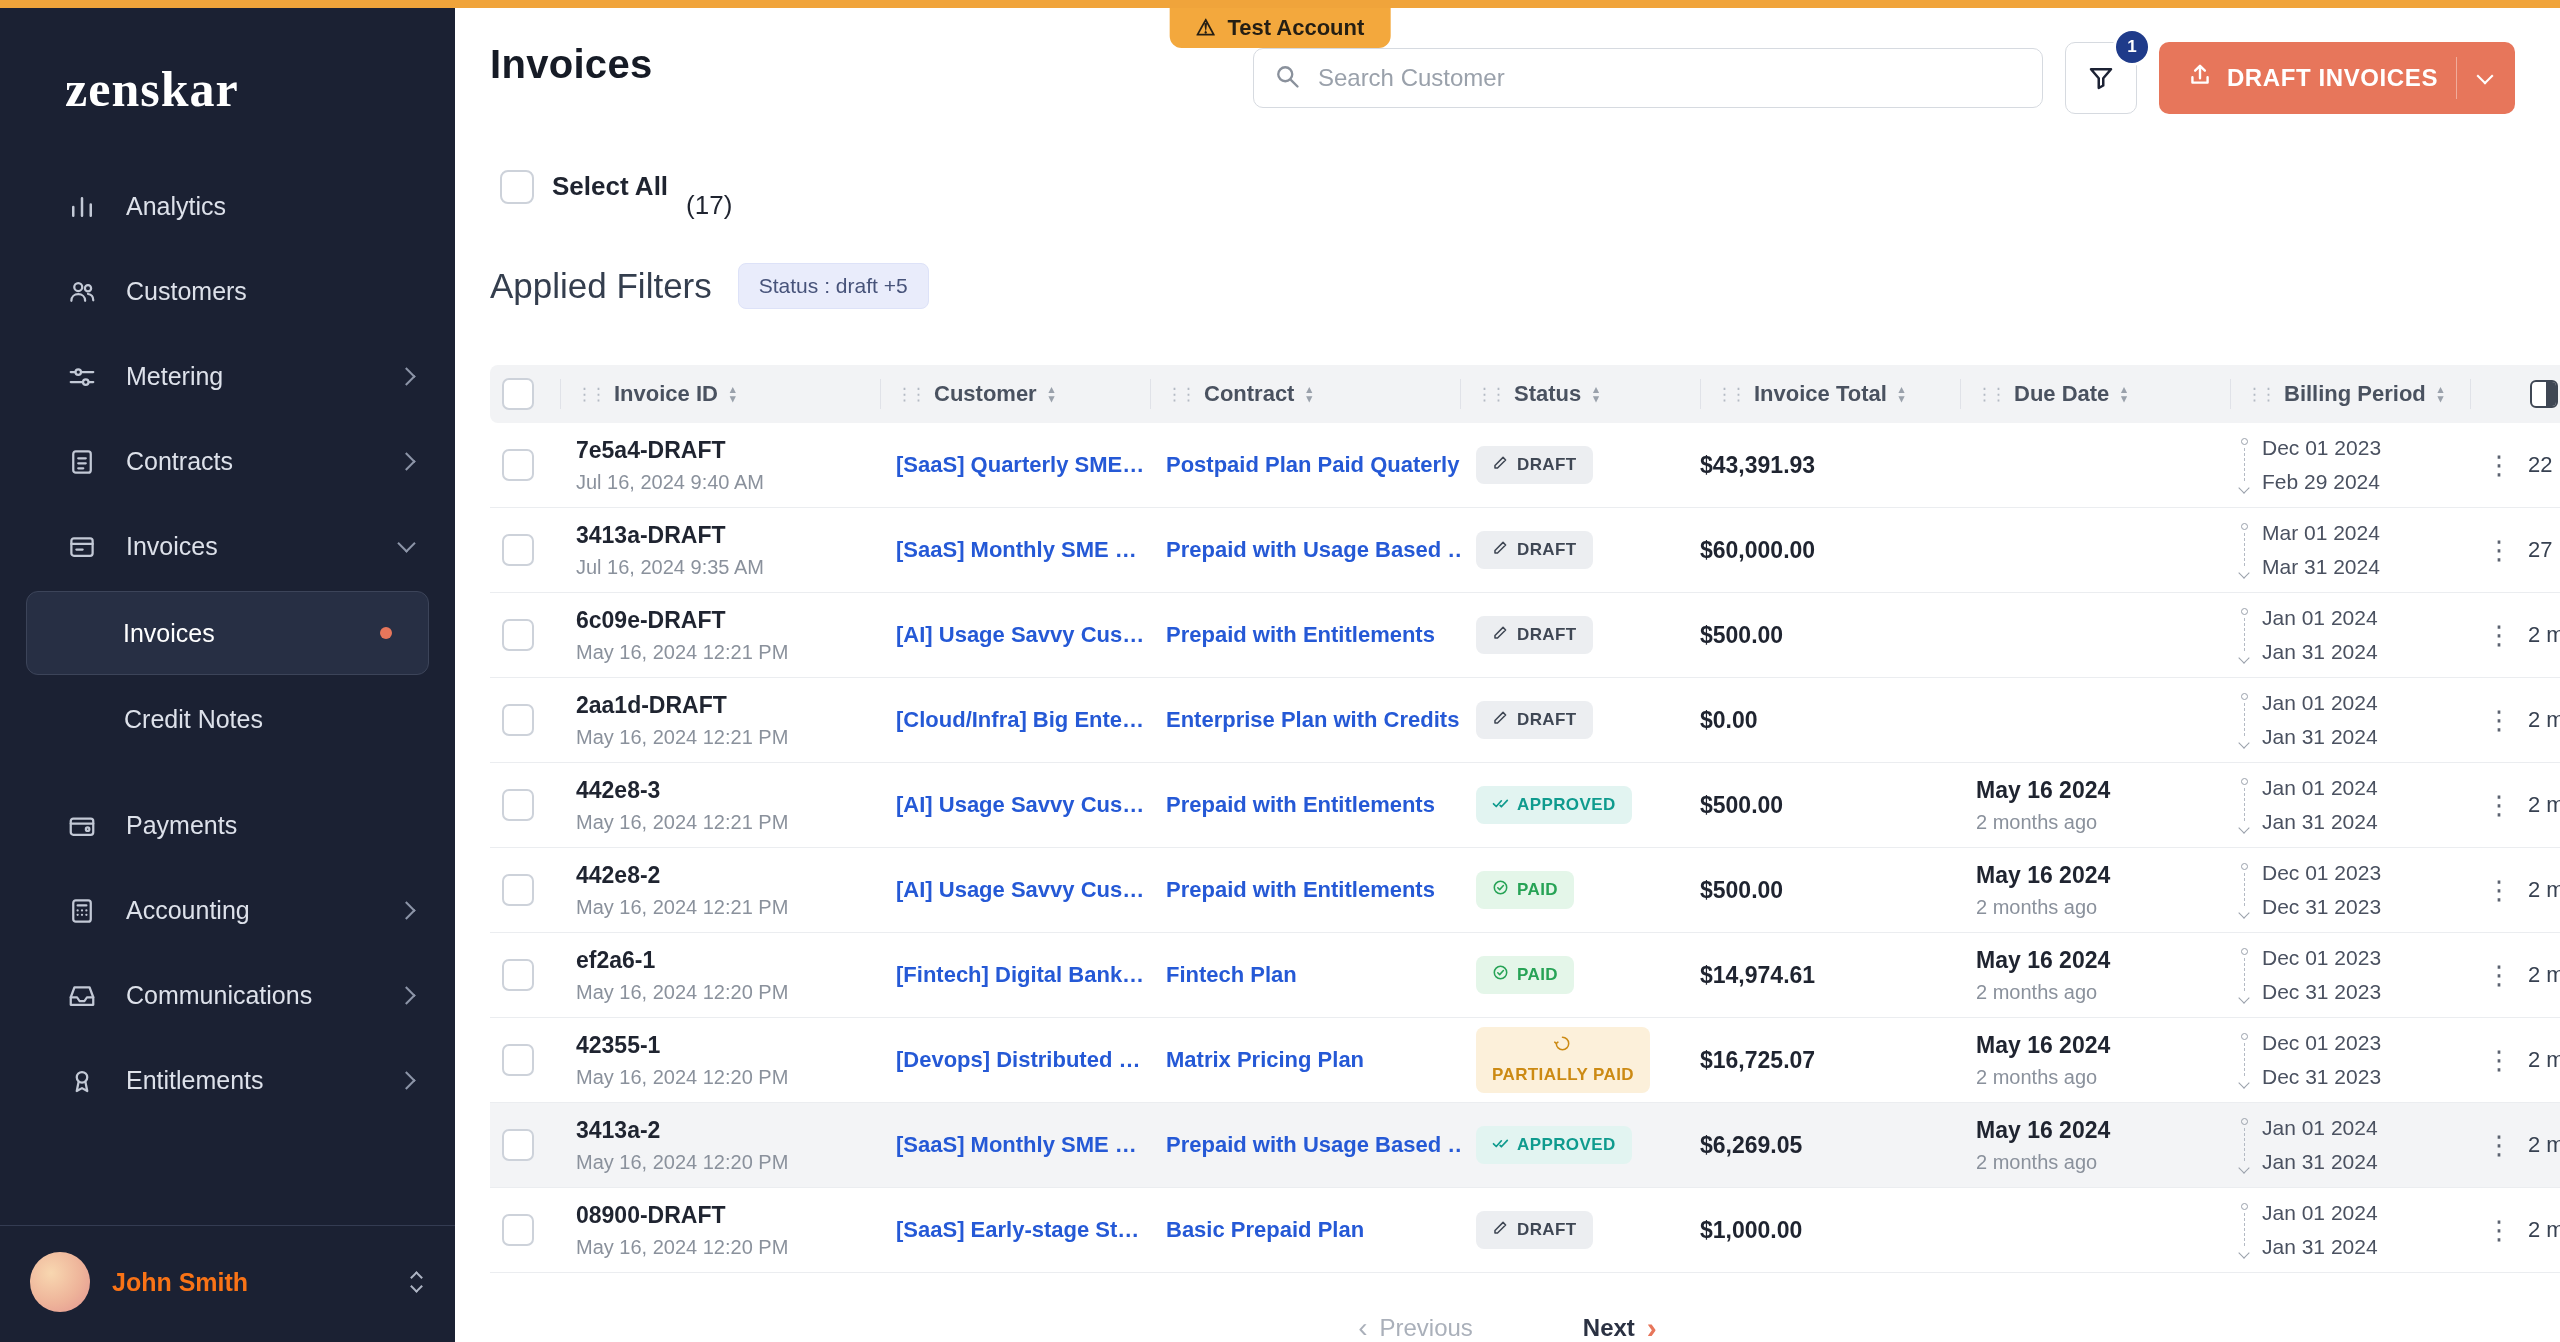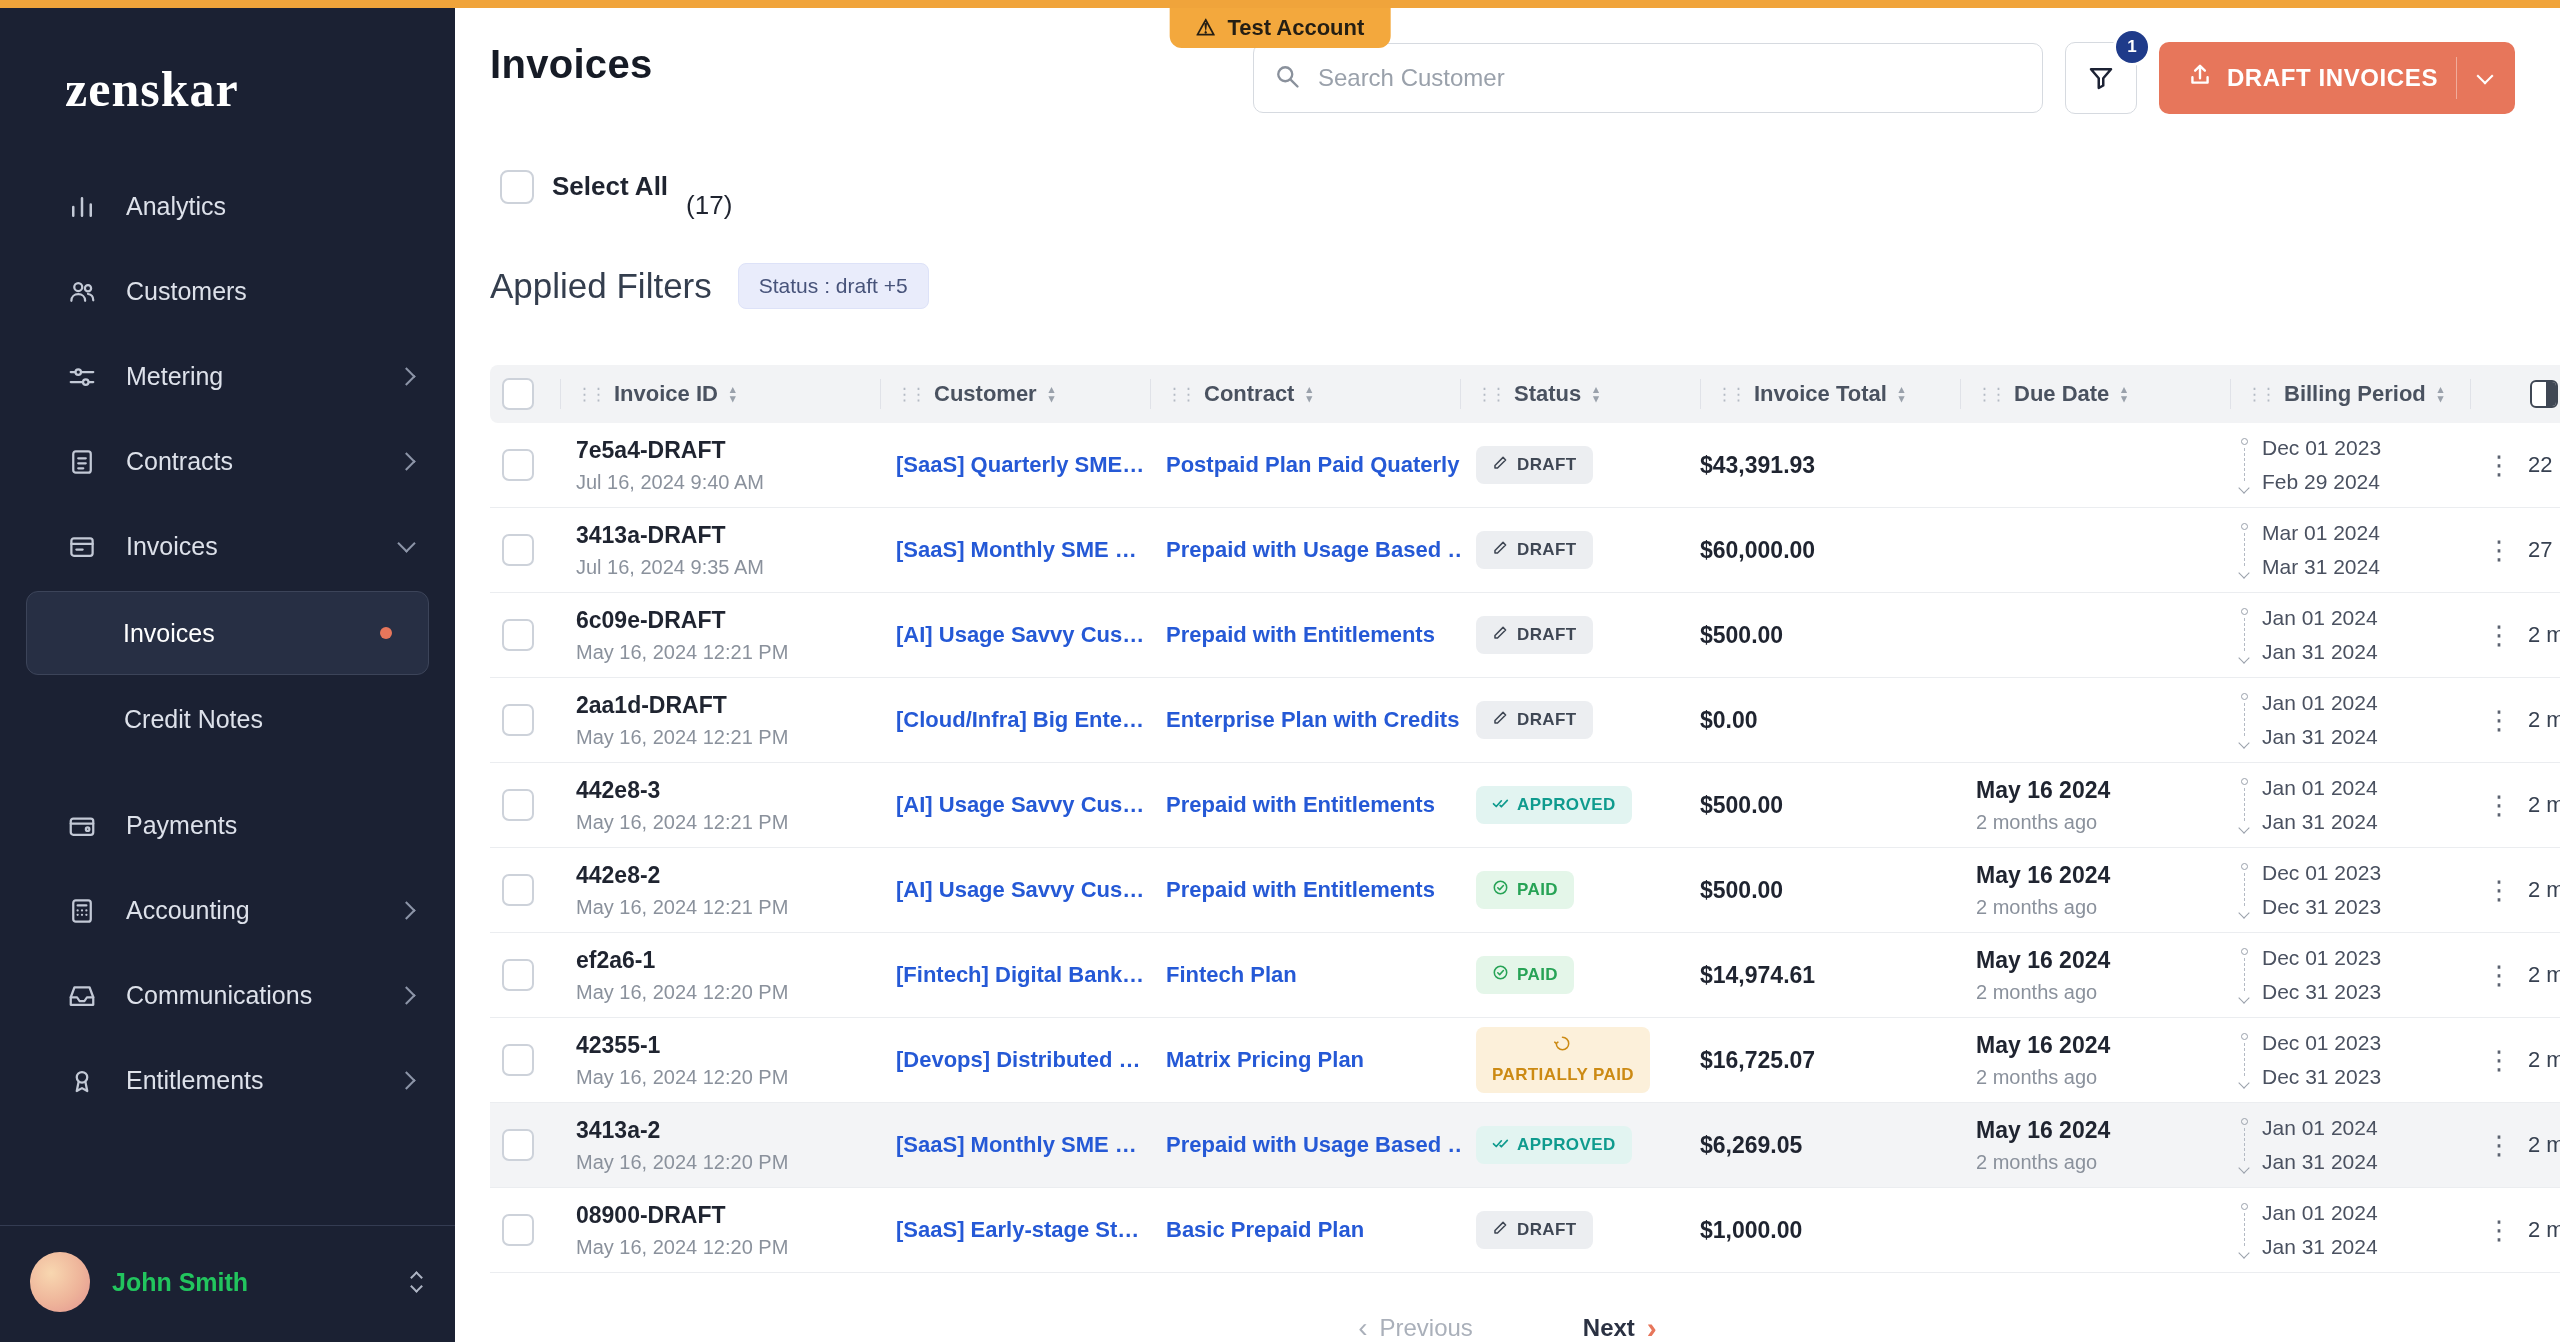--- a/index.html
+++ b/index.html
@@ -33,32 +33,32 @@
   .chev.small { width:9px; height:9px; border-width:2px; border-color:#aeb5c4; }
 
   .sub-item { height:84px; display:flex; align-items:center; font-size:25px; color:#dde1ea; cursor:pointer; padding-left:124px; }
   .sub-item.active { margin:2px 26px; padding-left:96px; background:#272f44; border:1px solid #3c4459; border-radius:12px; color:#ffffff; }
   .sub-item.active .dot { width:12px; height:12px; border-radius:50%; background:#e7765b; margin-left:auto; margin-right:36px; }
   .group2 { margin-top:22px; }
 
   .user-box { border-top:1px solid #343c52; padding:26px 34px 30px 30px; display:flex; align-items:center; gap:22px; }
   .avatar { width:60px; height:60px; border-radius:50%;
     background:radial-gradient(circle at 35% 35%, #f8d7b0, #eeb49a 55%, #e2938f); flex:0 0 60px; }
-  .user-name { font-size:25px; font-weight:700; color:#22c55e; flex:1; }
+  .user-name { font-size:25px; font-weight:700; color:#f97316; flex:1; }
   .vchev { display:flex; flex-direction:column; gap:8px; align-items:center; }
 
   
   .main { position:absolute; left:455px; top:8px; right:0; bottom:0; overflow:hidden; }
 
   .title-row { display:flex; justify-content:space-between; align-items:flex-start; padding:34px 45px 0 35px; }
   .page-title { font-size:40px; font-weight:700; color:#161b26; letter-spacing:0.3px; }
 
   .controls { display:flex; align-items:center; gap:22px; }
   .search-wrap { position:relative; }
-  .search-input { width:790px; height:70px; border:1px solid #d6dae0; border-radius:10px;
+  .search-input { width:790px; height:60px; border:1px solid #d6dae0; border-radius:10px;
     padding:0 32px 0 64px; font-size:24px; color:#3a4150; font-family:"Liberation Sans",sans-serif; outline:none; }
   .search-input::placeholder { color:#9aa1ab; }
   .search-icon { position:absolute; left:20px; top:50%; transform:translateY(-50%); color:#8a919c; }
 
   .filter-btn { position:relative; width:72px; height:72px; border:1px solid #d6dae0; border-radius:10px;
     background:#ffffff; display:flex; align-items:center; justify-content:center; cursor:pointer; color:#1c2234; }
   .filter-badge { position:absolute; top:-12px; right:-12px; width:32px; height:32px; border-radius:50%;
     background:#1f3b8a; color:#ffffff; font-size:17px; font-weight:700; display:flex; align-items:center;
     justify-content:center; box-shadow:0 0 0 3px #ffffff; }
 

